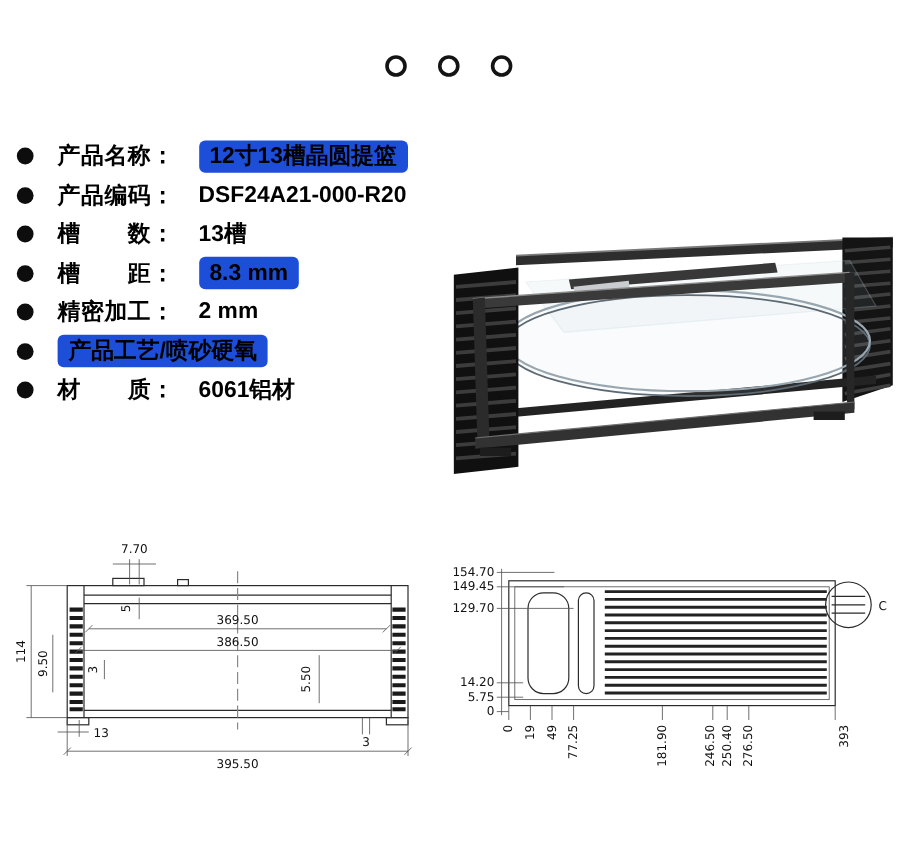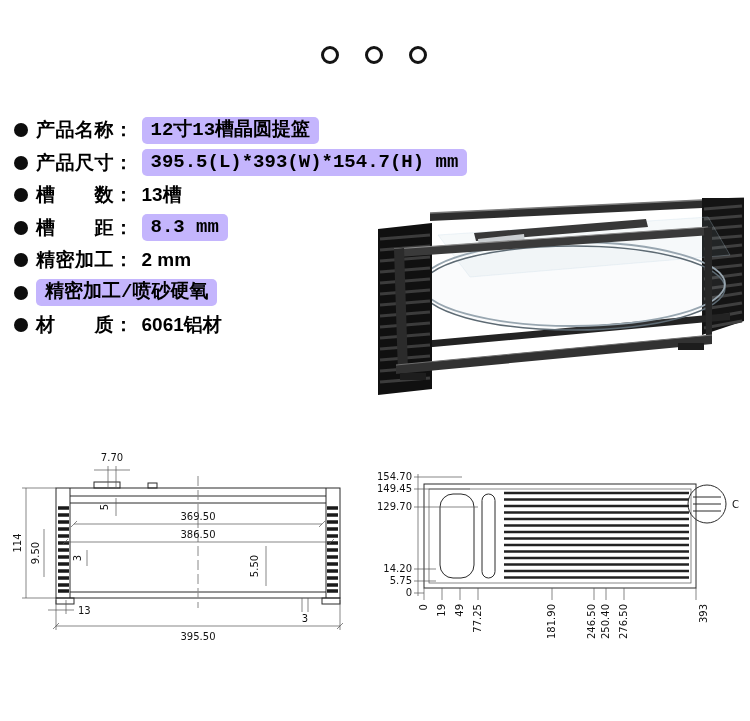--- a/index.html
+++ b/index.html
@@ -5,25 +5,25 @@
   html,body{margin:0;padding:0;background:#fff;}
   .page{position:relative;width:750px;height:721px;background:#ffffff;overflow:hidden;
         font-family:"Liberation Sans","DejaVu Sans",sans-serif;color:#000;}
 
   
   .rings{position:absolute;left:321px;top:46px;display:flex;gap:26px;}
   .ring{width:18px;height:18px;border:3.5px solid #141414;border-radius:50%;box-sizing:border-box;background:#fff;}
 
   
   .specs{position:absolute;left:14px;top:114px;}
-  .spec-row{display:flex;align-items:center;height:32.5px;gap:8px;}
+  .spec-row{display:flex;align-items:center;height:32.5px;gap:20px;}
   .bullet{width:14px;height:14px;border-radius:50%;background:#0d0d0d;flex:none;}
   .label{font-size:19px;font-weight:700;white-space:pre;letter-spacing:.5px;}
   .val{font-size:19px;font-weight:700;white-space:pre;}
-  .pill{background:#c4b5fd;border-radius:5px;padding:1px 9px;line-height:25px;font-family:Liberation Mono, monospace;}
+  .pill{background:#1d4ed8;border-radius:5px;padding:1px 9px;line-height:25px;}
 
   
   .render{position:absolute;left:378px;top:193px;}
 
   
   .dwsvg{position:absolute;}
   .dw line,.dw rect,.dw path,.dw circle{stroke:#2b2b2b;fill:none;stroke-width:1;}
   .dw .thin{stroke:#555;stroke-width:.7;}
   .dw .comb{stroke:#1a1a1a;stroke-width:3.4;}
   .dw .slats{stroke:#222;stroke-width:2.4;}
@@ -42,41 +42,41 @@
   </div>
 
   <div class="specs">
     <div class="spec-row">
       <span class="bullet"></span>
       <span class="label">产品名称：</span>
       <span class="val pill">12寸13槽晶圆提篮</span>
     </div>
     <div class="spec-row">
       <span class="bullet"></span>
-      <span class="label">产品尺寸：</span>
-      <span class="val pill">395.5(L)*393(W)*154.7(H) mm</span>
+      <span class="label">产品编码：</span>
+      <span class="val">DSF24A21-000-R20</span>
     </div>
     <div class="spec-row">
       <span class="bullet"></span>
       <span class="label">槽　　数：</span>
       <span class="val">13槽</span>
     </div>
     <div class="spec-row">
       <span class="bullet"></span>
       <span class="label">槽　　距：</span>
       <span class="val pill">8.3 mm</span>
     </div>
     <div class="spec-row">
       <span class="bullet"></span>
       <span class="label">精密加工：</span>
       <span class="val">2 mm</span>
     </div>
     <div class="spec-row">
       <span class="bullet"></span>
-      <span class="val pill">精密加工/喷砂硬氧</span>
+      <span class="val pill">产品工艺/喷砂硬氧</span>
     </div>
     <div class="spec-row">
       <span class="bullet"></span>
       <span class="label">材　　质：</span>
       <span class="val">6061铝材</span>
     </div>
   </div>
 
   <svg class="render" width="370" height="202" viewBox="0 0 370 202">
     <g stroke-linejoin="round">

